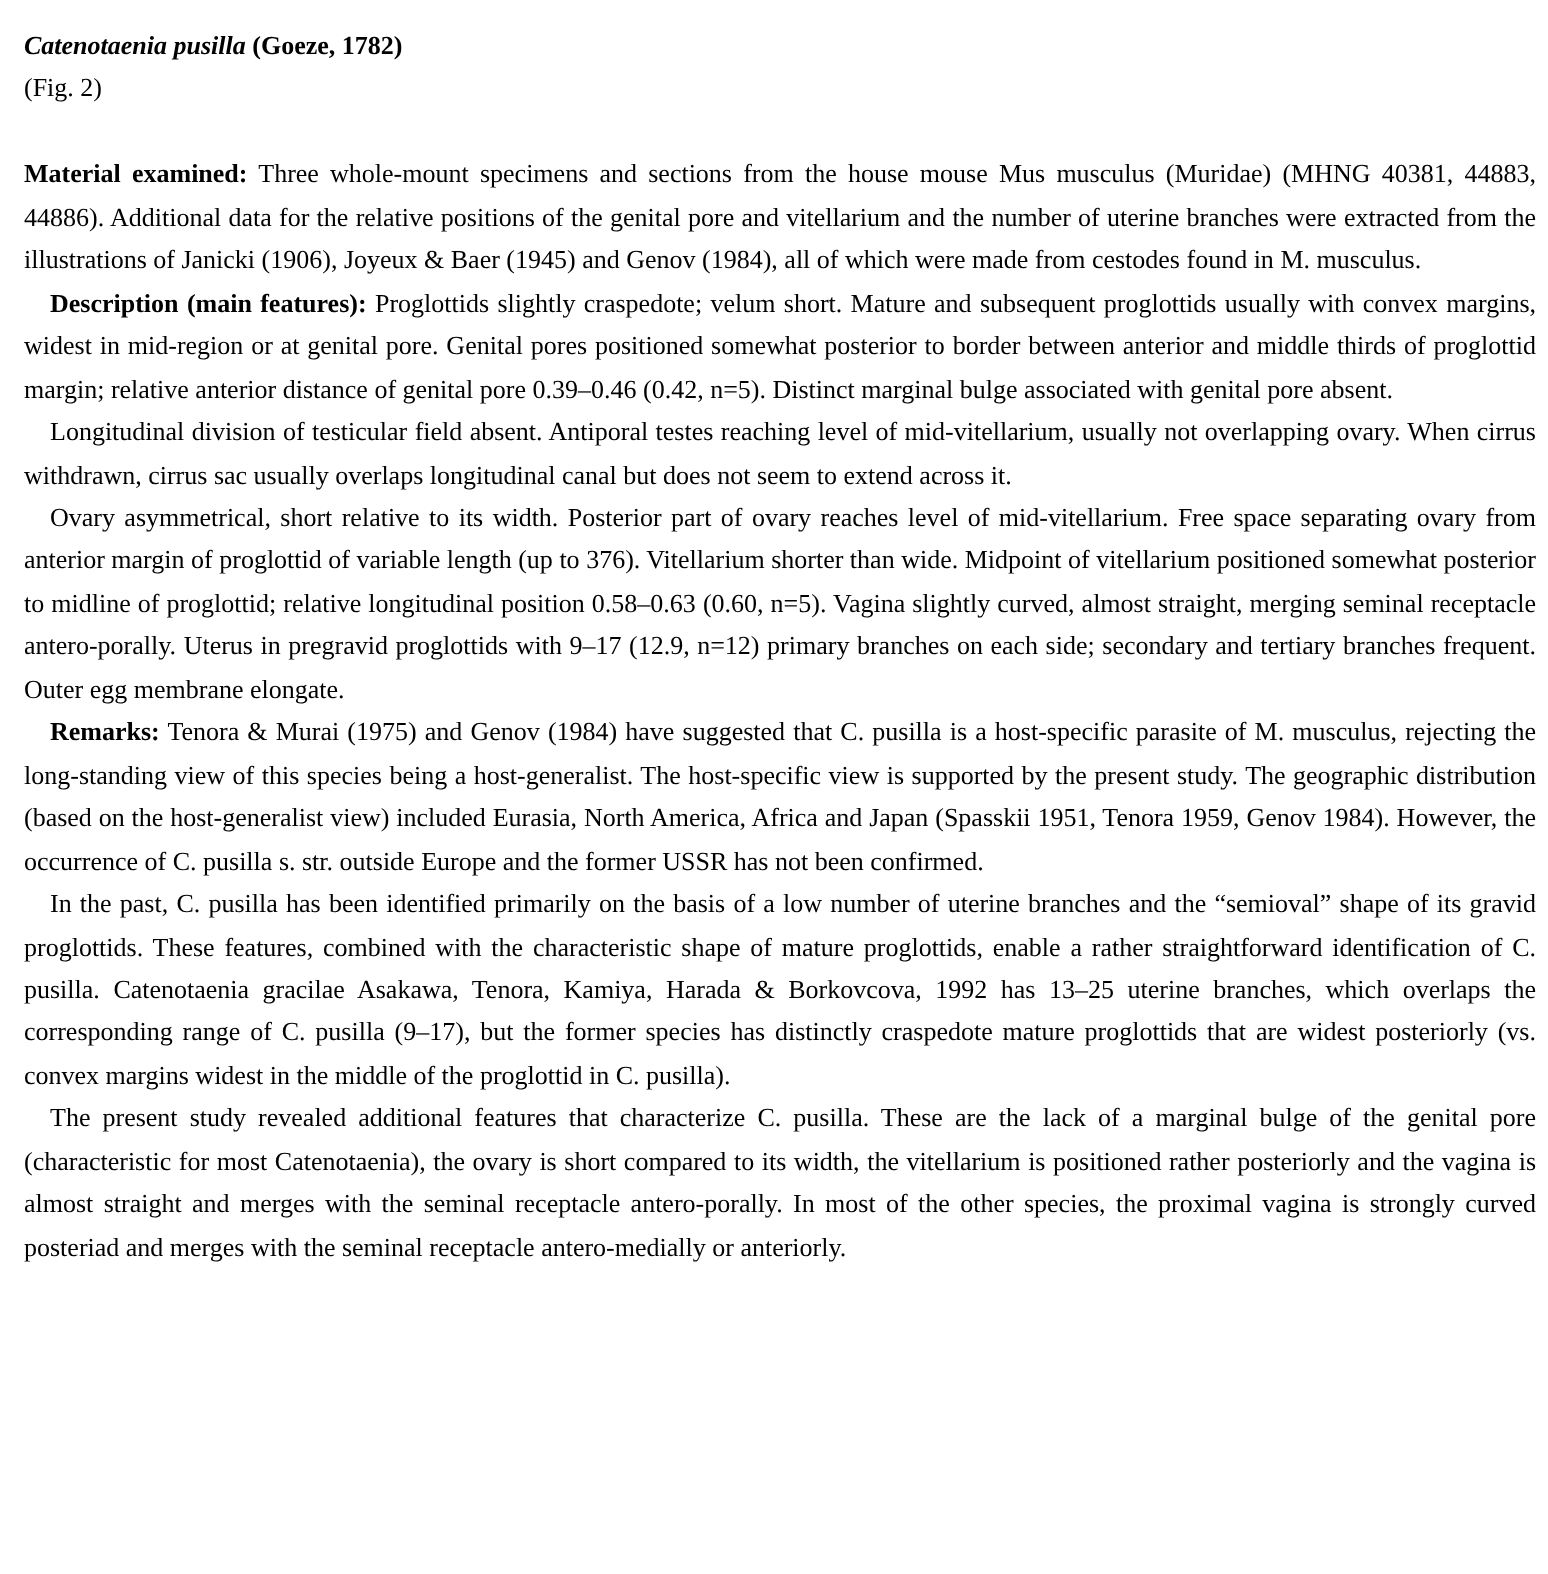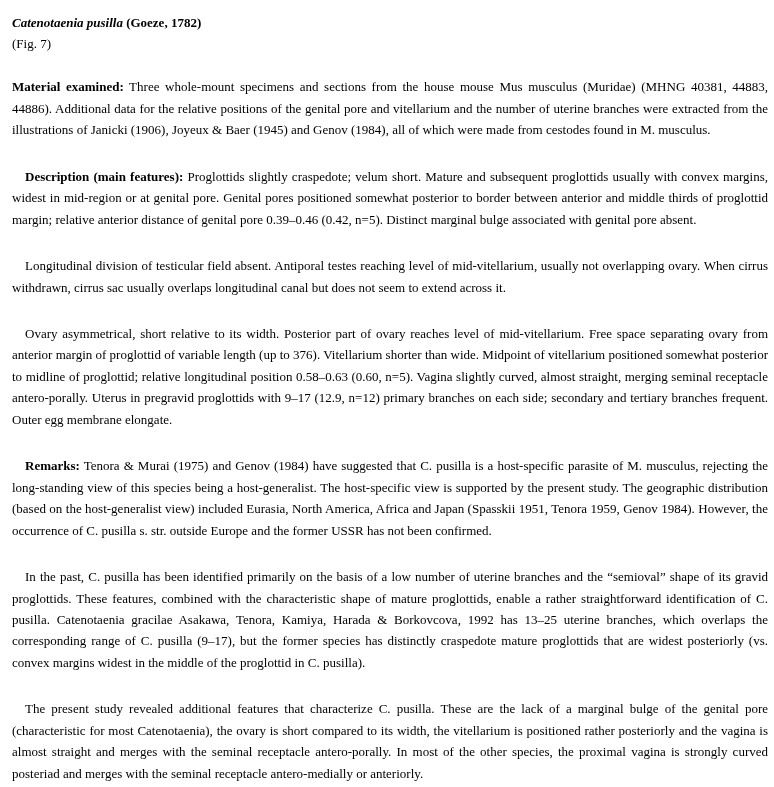--- a/index.html
+++ b/index.html
@@ -28,34 +28,33 @@
   .heading-line {
     margin: 0;
     text-align: left;
   }
   .para {
     margin: 0;
     text-align: justify;
   }
   .para.indent {
     text-indent: 13px;
-    margin-top: 25px;
   }
   span.b  { font-weight: bold; }
   span.i  { }
   span.bi { font-weight: bold; font-style: italic; }
 </style>
 </head>
 <body>
 
 <div class="page">
 
   <div class="heading">
     <p class="heading-line"><span class="bi">Catenotaenia pusilla</span><span class="b"> (Goeze, 1782)</span></p>
-    <p class="heading-line">(Fig. 7)</p>
+    <p class="heading-line">(Fig. 2)</p>
   </div>
 
   <p class="para"><span class="b">Material examined:</span><span> Three whole-mount specimens and sections from the house mouse </span><span class="i">Mus musculus</span><span> (Muridae) (MHNG 40381, 44883, 44886). Additional data for the relative positions of the genital pore and vitellarium and the number of uterine branches were extracted from the illustrations of Janicki (1906), Joyeux &amp; Baer (1945) and Genov (1984), all of which were made from cestodes found in </span><span class="i">M. musculus</span><span>.</span></p>
 
   <p class="para indent"><span class="b">Description (main features):</span><span> Proglottids slightly craspedote; velum short. Mature and subsequent proglottids usually with convex margins, widest in mid-region or at genital pore. Genital pores positioned somewhat posterior to border between anterior and middle thirds of proglottid margin; relative anterior distance of genital pore 0.39–0.46 (0.42, n=5). Distinct marginal bulge associated with genital pore absent.</span></p>
 
   <p class="para indent"><span>Longitudinal division of testicular field absent. Antiporal testes reaching level of mid-vitellarium, usually not overlapping ovary. When cirrus withdrawn, cirrus sac usually overlaps longitudinal canal but does not seem to extend across it.</span></p>
 
   <p class="para indent"><span>Ovary asymmetrical, short relative to its width. Posterior part of ovary reaches level of mid-vitellarium. Free space separating ovary from anterior margin of proglottid of variable length (up to 376). Vitellarium shorter than wide. Midpoint of vitellarium positioned somewhat posterior to midline of proglottid; relative longitudinal position 0.58–0.63 (0.60, n=5). Vagina slightly curved, almost straight, merging seminal receptacle antero-porally. Uterus in pregravid proglottids with 9–17 (12.9, n=12) primary branches on each side; secondary and tertiary branches frequent. Outer egg membrane elongate.</span></p>
 

